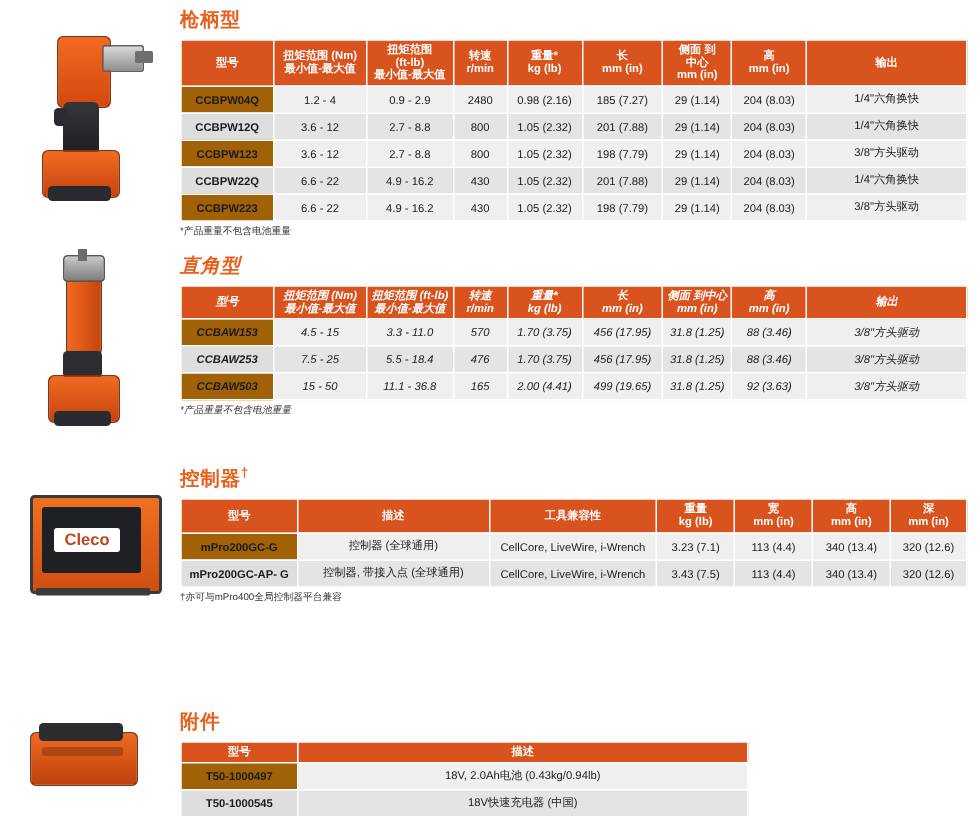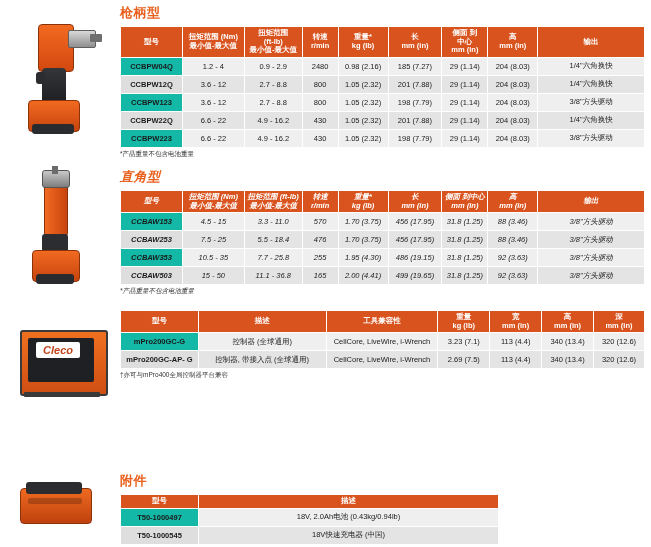--- a/index.html
+++ b/index.html
@@ -42,21 +42,21 @@
     line-height:1.15;
     padding:2px 1px;
   }
   tbody td{
     background:#efefef;
     color:#1a1a1a;
     height:15px;
     font-size:7.5px;
   }
   tbody tr:nth-child(even) td{background:#e4e4e4;}
-  td.model{font-weight:bold;background:#14b8a6;}
+  td.model{font-weight:bold;background:#a16207;}
   tbody tr:nth-child(even) td.model{background:#dedede;}
   .footnote{
     font-size:6.5px;
     color:#333;
     margin-top:2px;
   }
 
   
   .art{position:absolute;}
 
@@ -76,21 +76,21 @@
   .t2-head{position:absolute;left:30px;top:2px;width:26px;height:16px;background:linear-gradient(180deg,#c9c9c9,#7d7d7d);border:1px solid #555;border-radius:3px;}
   .t2-drive{position:absolute;left:40px;top:-2px;width:6px;height:8px;background:#6b6b6b;}
   .t2-dark{position:absolute;left:30px;top:66px;width:26px;height:18px;background:#2c2d31;border-radius:3px;}
   .t2-batt{position:absolute;left:20px;top:82px;width:46px;height:30px;background:linear-gradient(180deg,#f26a21,#c6440e);border-radius:4px;border:1px solid #8c3208;}
   .t2-batt2{position:absolute;left:24px;top:106px;width:38px;height:10px;background:#2a2b2e;border-radius:3px;}
 
   
   .tool3{width:100px;height:78px;}
   .t3-box{position:absolute;left:6px;top:4px;width:84px;height:62px;background:linear-gradient(180deg,#f07021,#cf4e12);border:2px solid #3a3a3a;border-radius:3px;}
   .t3-panel{position:absolute;left:14px;top:12px;width:66px;height:44px;background:#1f2024;border-radius:2px;}
-  .t3-logo{position:absolute;left:22px;top:16px;width:44px;height:16px;background:#ffffff;color:#c0441a;font-size:11px;font-weight:bold;text-align:center;line-height:16px;font-style:italic;border-radius:2px;}
+  .t3-logo{position:absolute;left:22px;top:26px;width:44px;height:16px;background:#ffffff;color:#c0441a;font-size:11px;font-weight:bold;text-align:center;line-height:16px;border-radius:2px;}
   .t3-foot{position:absolute;left:10px;top:66px;width:76px;height:5px;background:#3a3a3a;border-radius:1px;}
 
   
   .tool4{width:96px;height:54px;}
   .t4-body{position:absolute;left:8px;top:10px;width:70px;height:34px;background:linear-gradient(180deg,#ef6a21,#bf410d);border-radius:4px;border:1px solid #8c3208;}
   .t4-top{position:absolute;left:14px;top:4px;width:56px;height:12px;background:#2b2c30;border-radius:3px;}
   .t4-cell{position:absolute;left:16px;top:20px;width:54px;height:6px;background:rgba(0,0,0,.22);border-radius:2px;}
 </style>
 </head>
 <body>
@@ -239,31 +239,20 @@
           <td>7.5 - 25</td>
           <td>5.5 - 18.4</td>
           <td>476</td>
           <td>1.70 (3.75)</td>
           <td>456 (17.95)</td>
           <td>31.8 (1.25)</td>
           <td>88 (3.46)</td>
           <td>3/8"方头驱动</td>
         </tr>
         <tr>
-          <td class="model">CCBAW353</td>
-          <td>10.5 - 35</td>
-          <td>7.7 - 25.8</td>
-          <td>255</td>
-          <td>1.95 (4.30)</td>
-          <td>486 (19.15)</td>
-          <td>31.8 (1.25)</td>
-          <td>92 (3.63)</td>
-          <td>3/8"方头驱动</td>
-        </tr>
-        <tr>
           <td class="model">CCBAW503</td>
           <td>15 - 50</td>
           <td>11.1 - 36.8</td>
           <td>165</td>
           <td>2.00 (4.41)</td>
           <td>499 (19.65)</td>
           <td>31.8 (1.25)</td>
           <td>92 (3.63)</td>
           <td>3/8"方头驱动</td>
         </tr>
@@ -275,20 +264,21 @@
   <div class="art tool2" style="left:12px;top:168px;">
     <div class="t2-body"></div>
       <div class="t2-head"></div>
       <div class="t2-drive"></div>
     <div class="t2-dark"></div>
       <div class="t2-batt"></div>
       <div class="t2-batt2"></div>
   </div>
 
   <div class="section" style="left:120px;top:310px;width:525px;">
+    <div class="sec-title"><span>控制器</span><span class="dagger">†</span></div>
     <table>
       <colgroup>
         <col style="width:78px">
           <col style="width:128px">
           <col style="width:112px">
           <col style="width:52px">
         <col style="width:52px">
           <col style="width:52px">
           <col style="width:51px">
       </colgroup>
@@ -310,21 +300,21 @@
           <td>CellCore, LiveWire, i-Wrench</td>
           <td>3.23 (7.1)</td>
           <td>113 (4.4)</td>
           <td>340 (13.4)</td>
           <td>320 (12.6)</td>
         </tr>
         <tr>
           <td class="model">mPro200GC-AP- G</td>
           <td>控制器, 带接入点 (全球通用)</td>
           <td>CellCore, LiveWire, i-Wrench</td>
-          <td>2.69 (7.5)</td>
+          <td>3.43 (7.5)</td>
           <td>113 (4.4)</td>
           <td>340 (13.4)</td>
           <td>320 (12.6)</td>
         </tr>
       </tbody>
     </table>
     <div class="footnote">†亦可与mPro400全局控制器平台兼容</div>
   </div>
 
   <div class="art tool3" style="left:14px;top:326px;">

